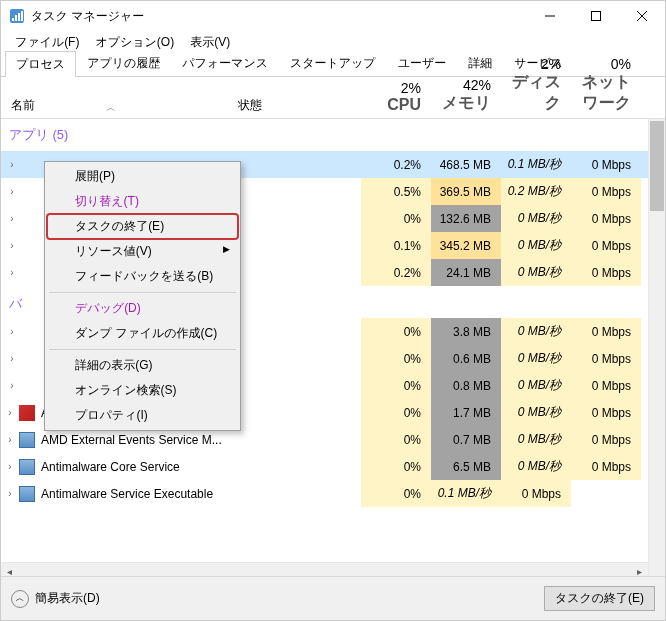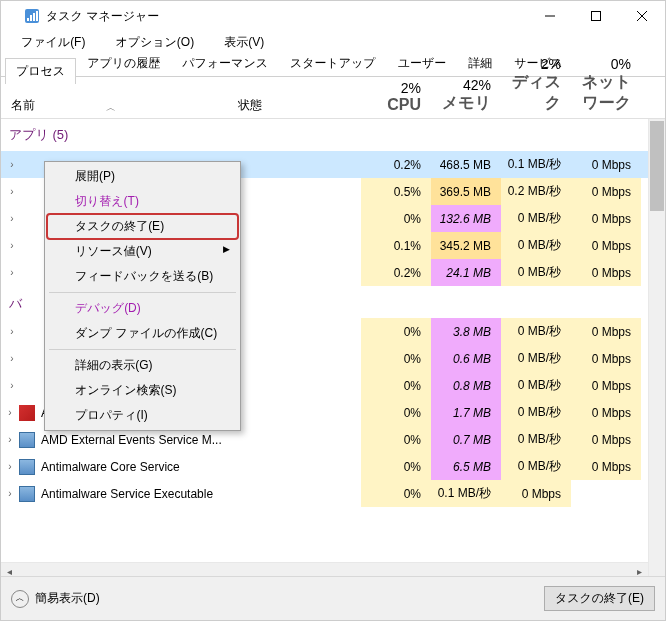--- a/index.html
+++ b/index.html
@@ -1,51 +1,51 @@
 <!DOCTYPE html>
 <html><head>
 <meta charset="utf-8">
 <style>
 * { margin: 0; padding: 0; box-sizing: border-box; }
 body { font-family: "Yu Gothic UI", "Meiryo", sans-serif; font-size: 12px; background: #fff; width: 666px; height: 621px; overflow: hidden; border: 1px solid #ccc; position: relative; }
-.titlebar { height: 30px; display: flex; align-items: center; padding-left: 23px; background: #fff; }
+.titlebar { height: 30px; display: flex; align-items: center; padding-left: 8px; background: #fff; }
 .titlebar .icon { width: 16px; height: 16px; margin-right: 6px; }
 .titlebar-text { font-size: 12px; color: #000; flex: 1; }
 .win-controls { display: flex; height: 30px; }
 .win-btn { width: 46px; height: 30px; display: flex; align-items: center; justify-content: center; color: #000; }
-.menubar { height: 22px; display: flex; align-items: center; padding-left: 14px; gap: 18px; }
+.menubar { height: 22px; display: flex; align-items: center; padding-left: 8px; gap: 4px; }
 .menubar-item { padding: 2px 6px; font-size: 12px; }
 .tabbar { display: flex; border-bottom: 1px solid #d0d0d0; padding-left: 4px; height: 24px; align-items: flex-end; }
 .tab { padding: 4px 10px; font-size: 12px; border: 1px solid transparent; border-bottom: none; }
-.tab.active { background: #fff; border-color: #d0d0d0; position: relative; top: 8px; }
+.tab.active { background: #fff; border-color: #d0d0d0; position: relative; top: 1px; }
 .header-row { display: flex; height: 42px; border-bottom: 1px solid #e0e0e0; align-items: flex-end; position: relative; }
 .col-name { width: 237px; padding-left: 10px; padding-bottom: 4px; position: relative; }
 .sort-chevron { position: absolute; left: 105px; top: 4px; color: #555; font-size: 10px; }
 .col-status { width: 123px; padding-bottom: 4px; }
 .col-num { width: 70px; text-align: right; padding-right: 10px; padding-bottom: 4px; }
 .col-num .pct { font-size: 14px; }
 .col-num .lbl { font-size: 16px; color: #555; font-weight: bold; }
 .content { position: relative; height: 460px; overflow: hidden; }
 .scroll-track { position: absolute; right: 0; top: 0; width: 17px; height: 100%; background: #f0f0f0; border-left: 1px solid #e8e8e8; }
 .scroll-thumb { position: absolute; left: 1px; right: 1px; background: #c0c0c0; }
 .hscroll { position: absolute; left: 0; right: 17px; bottom: 0; height: 17px; background: #f0f0f0; border-top: 1px solid #e8e8e8; display: flex; justify-content: space-between; align-items: center; }
 .hscroll-btn { width: 17px; height: 17px; display: flex; align-items: center; justify-content: center; color: #606060; font-size: 10px; }
-.group-header { height: 32px; display: flex; align-items: center; padding-left: 8px; color: #701a75; font-size: 13px; }
+.group-header { height: 32px; display: flex; align-items: center; padding-left: 8px; color: #8b5cf6; font-size: 13px; }
 .row { height: 27px; display: flex; align-items: center; position: relative; }
 .row.selected { background: #cce8ff; }
 .row.selected .cell-num { background: #cce8ff !important; }
 .expander { width: 22px; text-align: center; color: #666; font-size: 10px; }
 .proc-icon { width: 16px; height: 16px; margin-right: 6px; flex-shrink: 0; }
 .proc-name { flex: 0 0 auto; width: 320px; white-space: nowrap; overflow: hidden; text-overflow: ellipsis; }
 .row .name-wrap { display: flex; align-items: center; width: 360px; }
 .row .cell-num { width: 70px; text-align: right; padding-right: 10px; height: 100%; display: flex; align-items: center; justify-content: flex-end; font-size: 12px; }
 .heat-cpu-low { background: #fff4c5; }
-.heat-mem-low { background: #f0abfc; font-style: italic; }
+.heat-mem-low { background: #a3a3a3; }
 .heat-mem-high { background: #ffe29a; }
-.heat-disk-low { background: #fff4c5; }
+.heat-disk-low { background: #fff4c5; font-style: italic; }
 .heat-net-low { background: #fff4c5; }
 .footer { position: absolute; left: 0; right: 0; bottom: 0; height: 44px; border-top: 1px solid #d8d8d8; display: flex; align-items: center; justify-content: space-between; padding: 0 10px; background: #f0f0f0; }
 .brief-btn { display: flex; align-items: center; gap: 6px; font-size: 12px; }
 .circle-chevron { width: 18px; height: 18px; border: 1px solid #888; border-radius: 50%; display: flex; align-items: center; justify-content: center; font-size: 9px; }
 .end-task { border: 1px solid #adadad; background: #e1e1e1; padding: 3px 10px; font-size: 12px; }
 .context-menu { position: absolute; left: 43px; top: 160px; width: 197px; background: #f0f0f0; border: 1px solid #a0a0a0; box-shadow: 3px 3px 6px rgba(0,0,0,0.25); padding: 2px; z-index: 100; }
 .ctx-item { padding: 4px 20px 4px 28px; font-size: 12px; position: relative; white-space: nowrap; }
 .ctx-item.disabled { color: #a21caf; }
 .ctx-item.highlighted { outline: 2px solid #c93636; outline-offset: -1px; border-radius: 3px; }
 .ctx-sep { height: 1px; background: #d0d0d0; margin: 3px 2px; }

